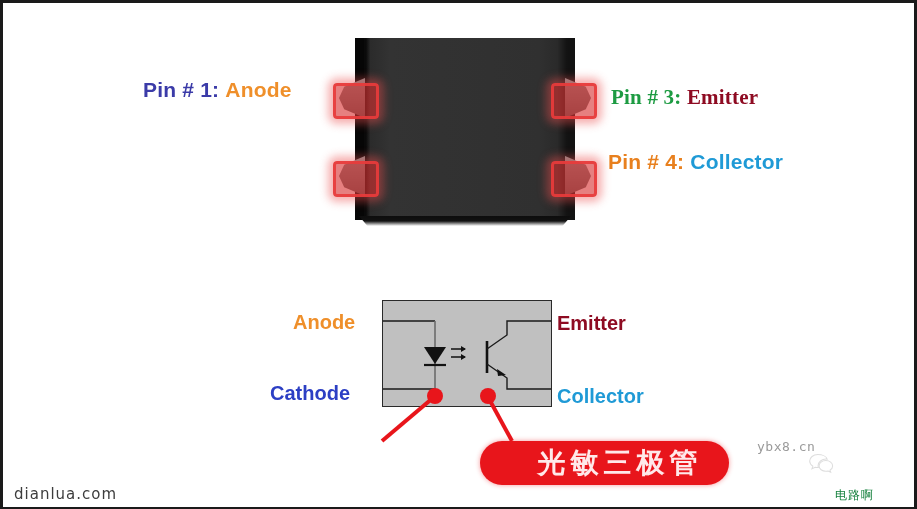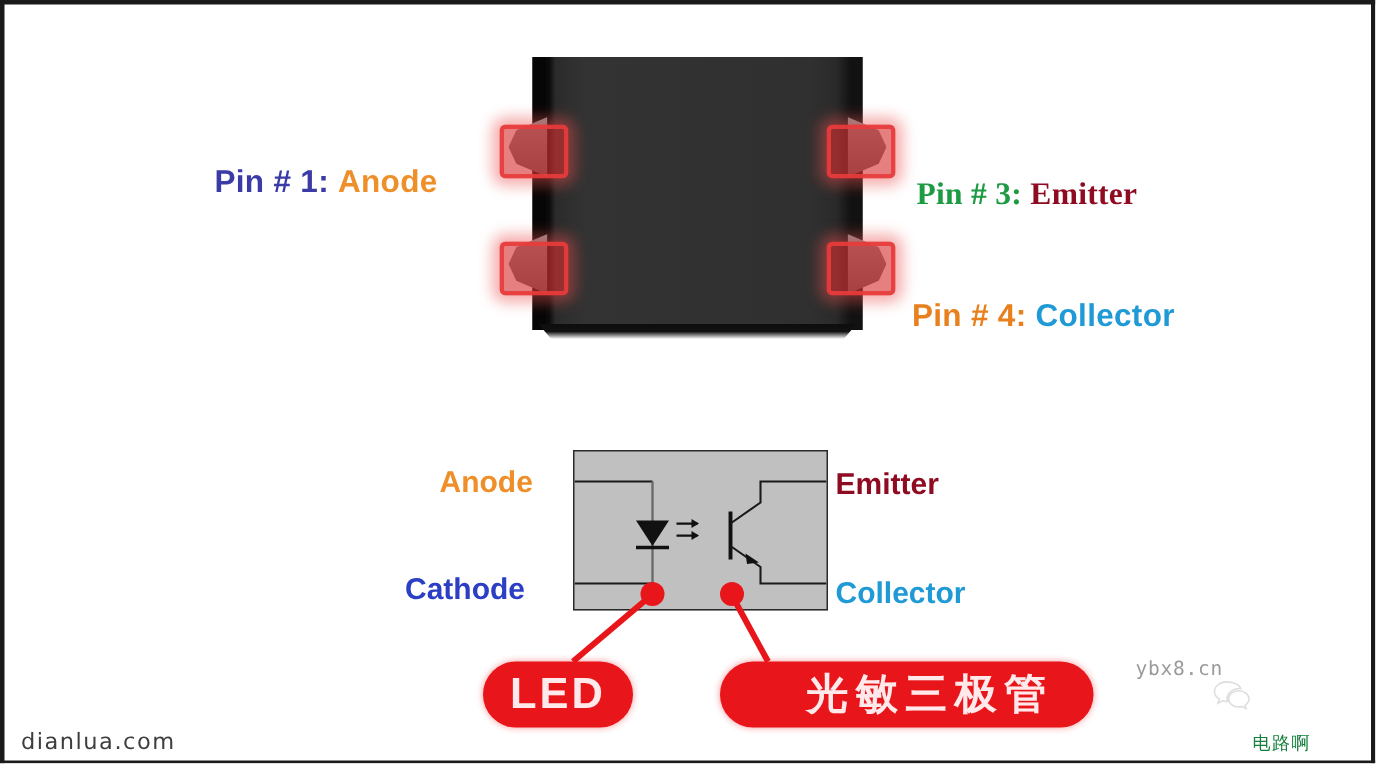--- a/index.html
+++ b/index.html
@@ -88,26 +88,25 @@
   .pin-marker.p3{right:-22px;top:45px;}
   .pin-marker.p4{right:-22px;top:123px;}
 
   
   .pin-label{
     position:absolute;
     font-size:21px;
     font-weight:bold;
     white-space:nowrap;
     letter-spacing:0.2px;
-    margin-top:32px;
   }
   #pin1-label{left:143px;top:78px;}
   #pin2-label{left:118px;top:164px;}
   #pin3-label{left:611px;top:85px;font-family:Liberation Serif, serif;}
-  #pin4-label{left:608px;top:167px;}
+  #pin4-label{left:608px;top:150px;}
 
   
   #schematic{
     position:absolute;
     left:382px; top:300px;
     width:170px; height:107px;
     background:#c0c0c0;
     border:1px solid #2a2a2a;
     box-sizing:border-box;
   }
@@ -253,21 +252,20 @@
 
   <svg class="leader" style="left:380px;top:385px;width:230px;height:70px;" width="230" height="70">
 
     <path d="M54 12 L2 56" stroke="#e8151b" stroke-width="4" fill="none"></path>
     <circle cx="55" cy="11" r="8" fill="#e8151b"></circle>
 
     <path d="M108 12 L132 56" stroke="#e8151b" stroke-width="4" fill="none"></path>
     <circle cx="108" cy="11" r="8" fill="#e8151b"></circle>
   </svg>
 
-  <div class="callout" id="callout-led">LED</div>
   <div class="callout" id="callout-photo">光敏三极管</div>
 
   <div id="wm-dianlua">dianlua.com</div>
   <div id="wm-ybx8">ybx8.cn</div>
   <svg id="wm-wechat" viewBox="0 0 40 34">
     <path d="M15 4c-7 0-12.5 4.5-12.5 10 0 3.2 1.9 6 4.9 7.9L6 26l5-2.5c1.3.4 2.7.6 4 .6h1c-.3-.9-.5-1.8-.5-2.8 0-5.8 5.6-10.4 12.5-10.4.5 0 1 0 1.5.1C28.3 7.1 22.3 4 15 4z" fill="none" stroke="#b5b5b5" stroke-width="1.6"></path>
     <path d="M38 21.5c0-4.6-4.7-8.4-10.5-8.4S17 16.9 17 21.5c0 4.6 4.7 8.4 10.5 8.4 1.2 0 2.4-.2 3.5-.5l4 2-1.1-3.3c2.5-1.6 4.1-4 4.1-6.6z" fill="none" stroke="#b5b5b5" stroke-width="1.6"></path>
   </svg>
   <div id="wm-dianluaa">电路啊</div>
 

